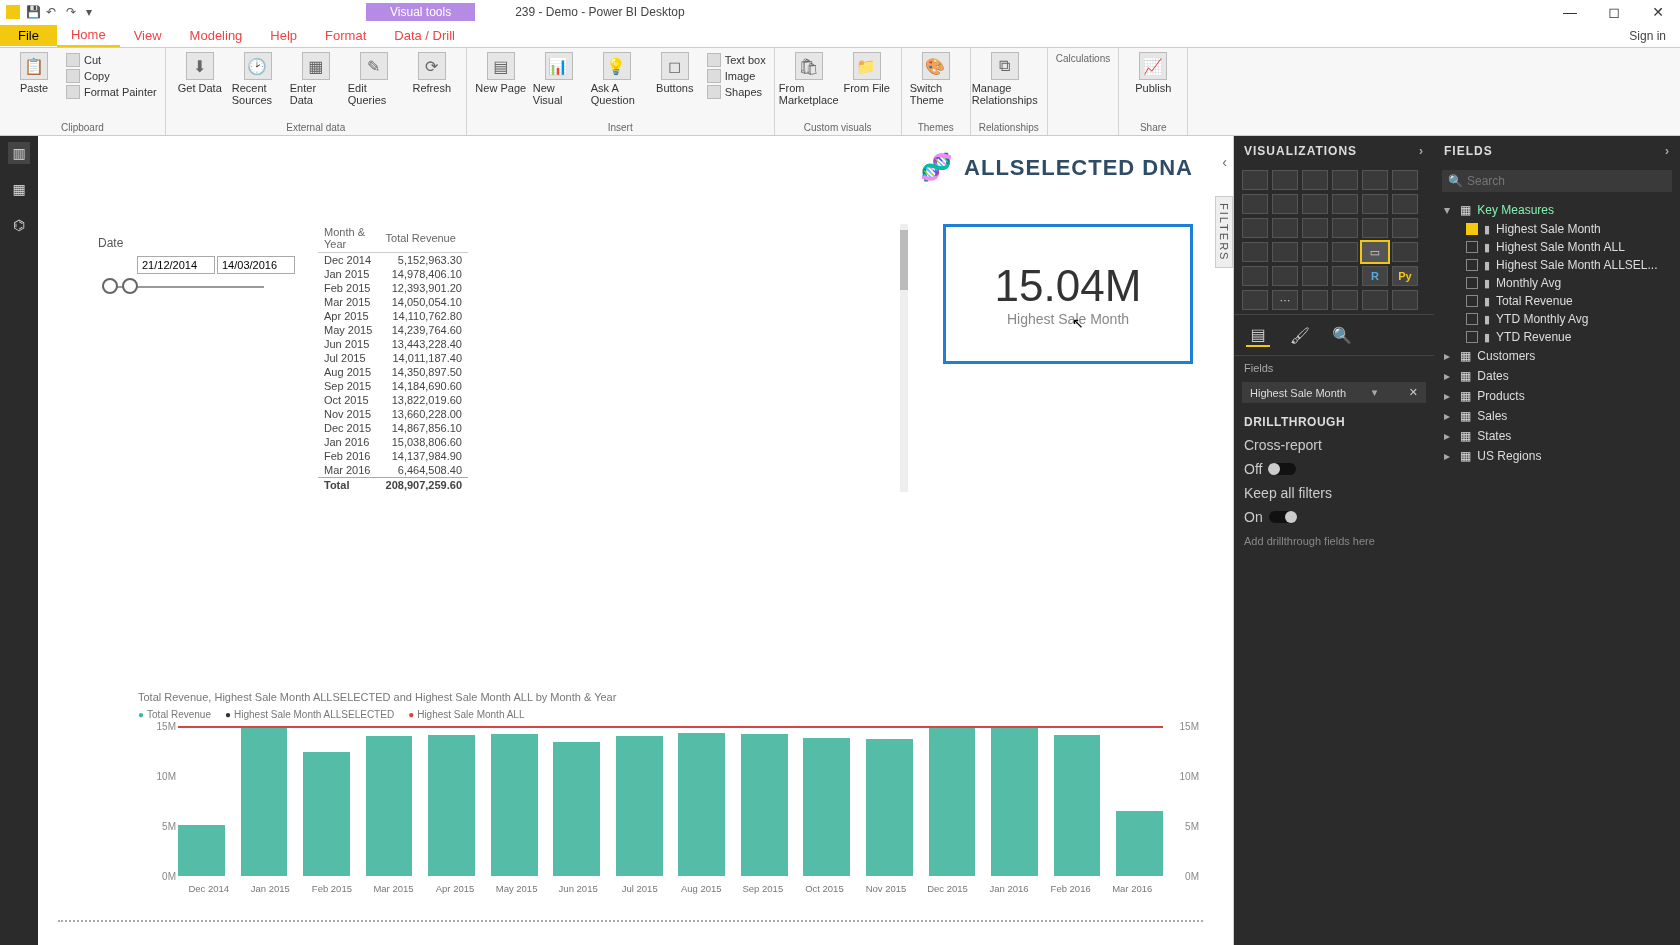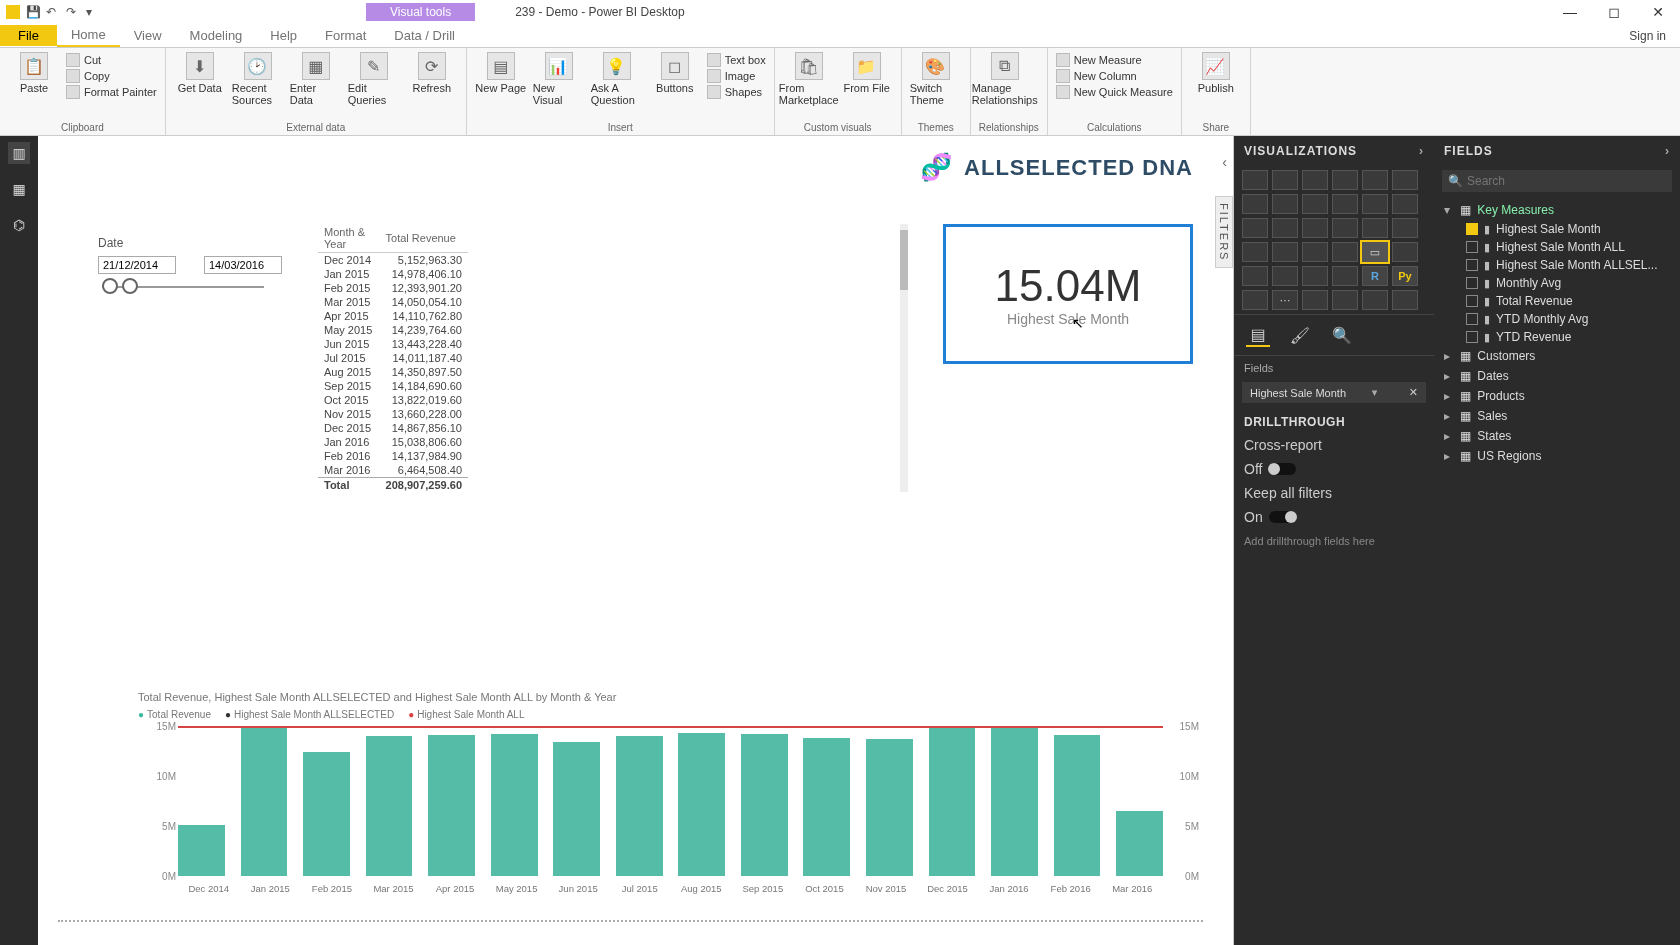--- a/index.html
+++ b/index.html
@@ -9,21 +9,21 @@
 .titlebar { height: 24px; display: flex; align-items: center; font-size: 12px; color: #444; }
 .titlebar .qat { display: flex; align-items: center; gap: 6px; padding: 0 6px; }
 .titlebar .qat .logo { width: 14px; height: 14px; background: #f2c811; }
 .titlebar .qat .qicon { width: 14px; height: 14px; display: inline-block; color: #555; }
 .titlebar .context-tab { background: #b58be6; color: #fff; padding: 2px 24px; margin-left: 260px; font-size: 12px; }
 .titlebar .doc-title { margin-left: 40px; }
 .titlebar .winbtns { margin-left: auto; display: flex; }
 .titlebar .winbtns div { width: 44px; height: 24px; display: flex; align-items: center; justify-content: center; font-size: 14px; color: #333; }
 
 .menubar { height: 24px; display: flex; align-items: center; font-size: 13px; border-bottom: 1px solid #ccc; }
-.menubar .tab { padding: 3px 14px; color: #737373; }
+.menubar .tab { padding: 3px 14px; color: #ef4444; }
 .menubar .file { background: #f2c811; color: #000; padding: 3px 18px; }
 .menubar .active { border-bottom: 2px solid #f2c811; }
 .menubar .signin { margin-left: auto; padding-right: 14px; color: #444; font-size: 12px; }
 
 
 .ribbon { height: 88px; border-bottom: 1px solid #ccc; display: flex; background: #f7f7f7; }
 .ribbon .group { border-right: 1px solid #d4d4d4; padding: 4px 8px 2px 8px; display: flex; flex-direction: column; }
 .ribbon .group-body { display: flex; align-items: flex-start; gap: 6px; flex: 1; }
 .ribbon .group-label { font-size: 10px; color: #666; text-align: center; padding-top: 1px; }
 .ribbon .bigbtn { display: flex; flex-direction: column; align-items: center; font-size: 11px; color: #333; width: 52px; }
@@ -41,21 +41,21 @@
 .canvas { position: absolute; inset: 0; }
 .filters-tab { position:absolute; right:0; top:60px; writing-mode: vertical-rl; font-size:11px; letter-spacing:2px; color:#555; background:#eee; padding:6px 2px; border:1px solid #ccc;}
 .collapse-caret { position:absolute; right:6px; top:18px; color:#666; font-size:14px;}
 
 
 .brand { position:absolute; right:40px; top:16px; display:flex; align-items:center; gap:10px; color:#2f4c66; font-weight:700; font-size:22px; letter-spacing:1px;}
 .brand .dna { color:#3a77c4; font-size:26px;}
 
 .slicer { position:absolute; left:60px; top:100px; width:170px; font-size:12px; color:#555;}
 .slicer .head { margin-bottom:6px; }
-.slicer .range { display:flex; gap:28px; margin-bottom:8px; }
+.slicer .range { display:flex; gap:2px; margin-bottom:8px;margin-left:39px; }
 .slicer .range input { width:78px; font-size:11px; padding:2px 4px; border:1px solid #aaa;}
 .slicer .track { height:2px; background:#999; position:relative; margin:12px 4px;}
 .slicer .track .h { width:16px;height:16px;border:2px solid #666;border-radius:50%;background:#fff;position:absolute;top:-8px;}
 
 .table { position:absolute; left:280px; top:88px; width:580px; font-size:11px; color:#444;}
 .table table { border-collapse: collapse; width: 150px;}
 .table th { text-align:left; font-weight:400; color:#666; border-bottom:1px solid #ccc; padding:2px 6px; font-size:11px;}
 .table td { padding:1px 6px; }
 .table td.num { text-align:right; }
 .table .totrow td { border-top:1px solid #aaa; font-weight:600; }
@@ -267,36 +267,20 @@
     <div class="group-body">
       <div class="bigbtn">
           <div class="ic">⧉</div>
           <span>Manage Relationships</span>
         </div>
     </div>
     <div class="group-label">Relationships</div>
   </div>
 
   <div class="group">
-    <div class="group-body">
-      <div>
-        <div class="smallrow">
-            <span class="sic"></span>
-            <span>New Measure</span>
-          </div>
-        <div class="smallrow">
-            <span class="sic"></span>
-            <span>New Column</span>
-          </div>
-        <div class="smallrow">
-            <span class="sic"></span>
-            <span>New Quick Measure</span>
-          </div>
-      </div>
-    </div>
     <div class="group-label">Calculations</div>
   </div>
 
   <div class="group">
     <div class="group-body">
       <div class="bigbtn">
           <div class="ic">📈</div>
           <span>Publish</span>
         </div>
     </div>

